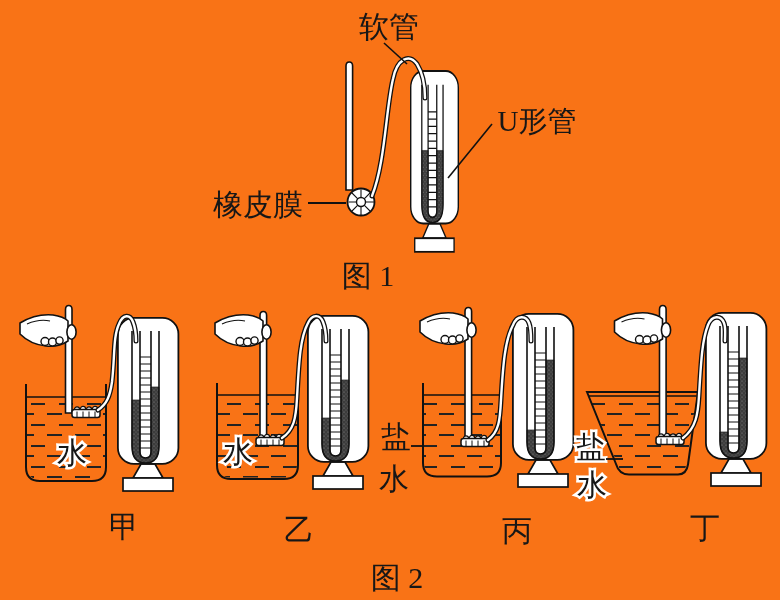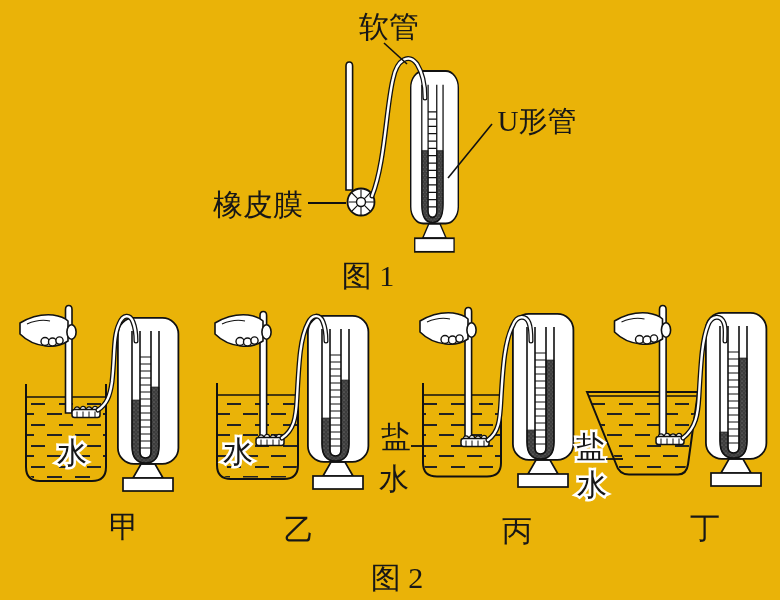--- a/index.html
+++ b/index.html
@@ -1,16 +1,16 @@
 <!DOCTYPE html>
 <html><head>
 <meta charset="utf-8">
 <style>
   html,body{margin:0;padding:0;background:#fff;}
-  #stage{position:relative;width:780px;height:600px;background:#eab308;overflow:hidden;}
+  #stage{position:relative;width:780px;height:600px;background:#f97316;overflow:hidden;}
   svg text{font-family:"Liberation Serif","DejaVu Serif",serif;fill:#171717;}
   .lbl{font-size:30px;}
   .lbl-sm{font-size:29px;}
   .cap{font-size:30px;}
   .halo{paint-order:stroke;stroke:#ffffff;stroke-width:5px;}
 </style>
 </head>
 <body>
 
 <div id="stage">

